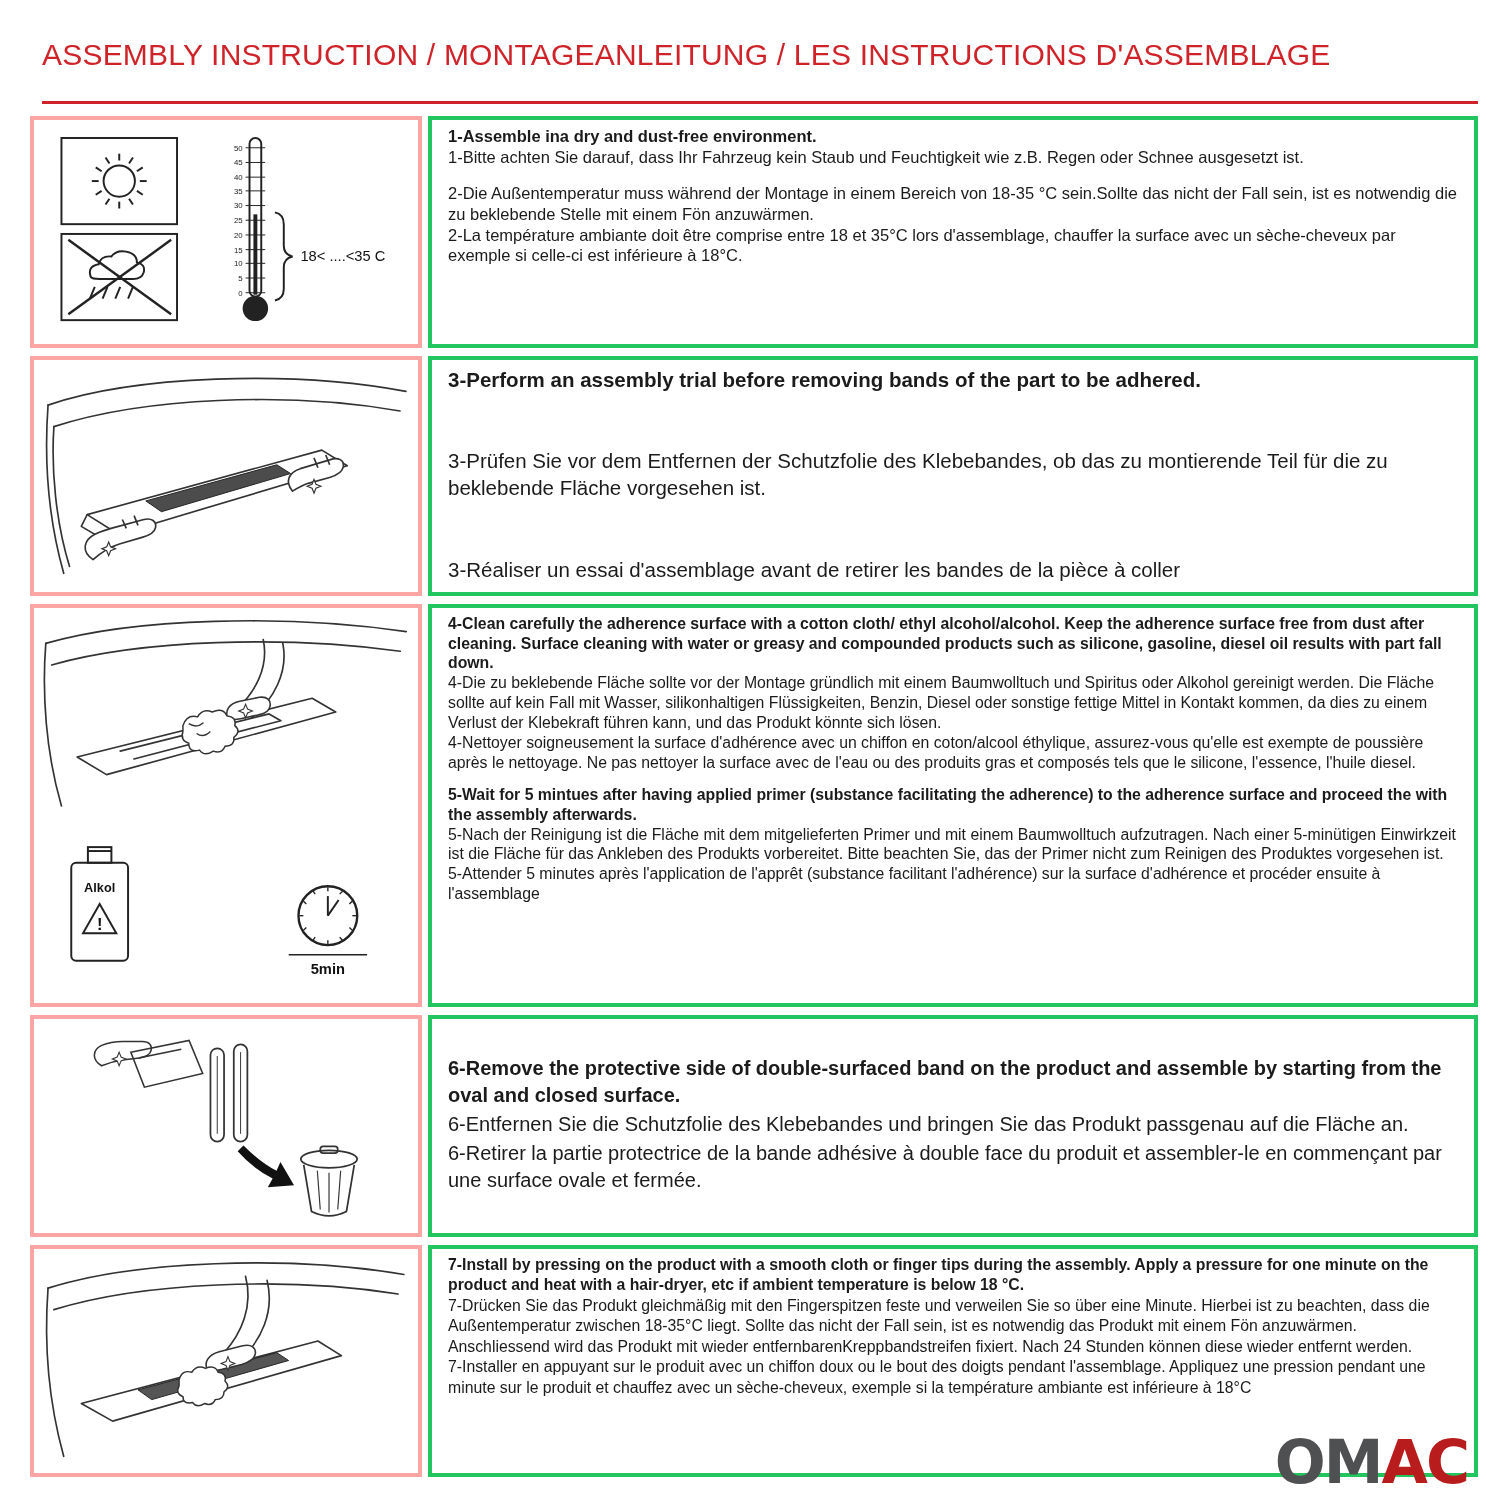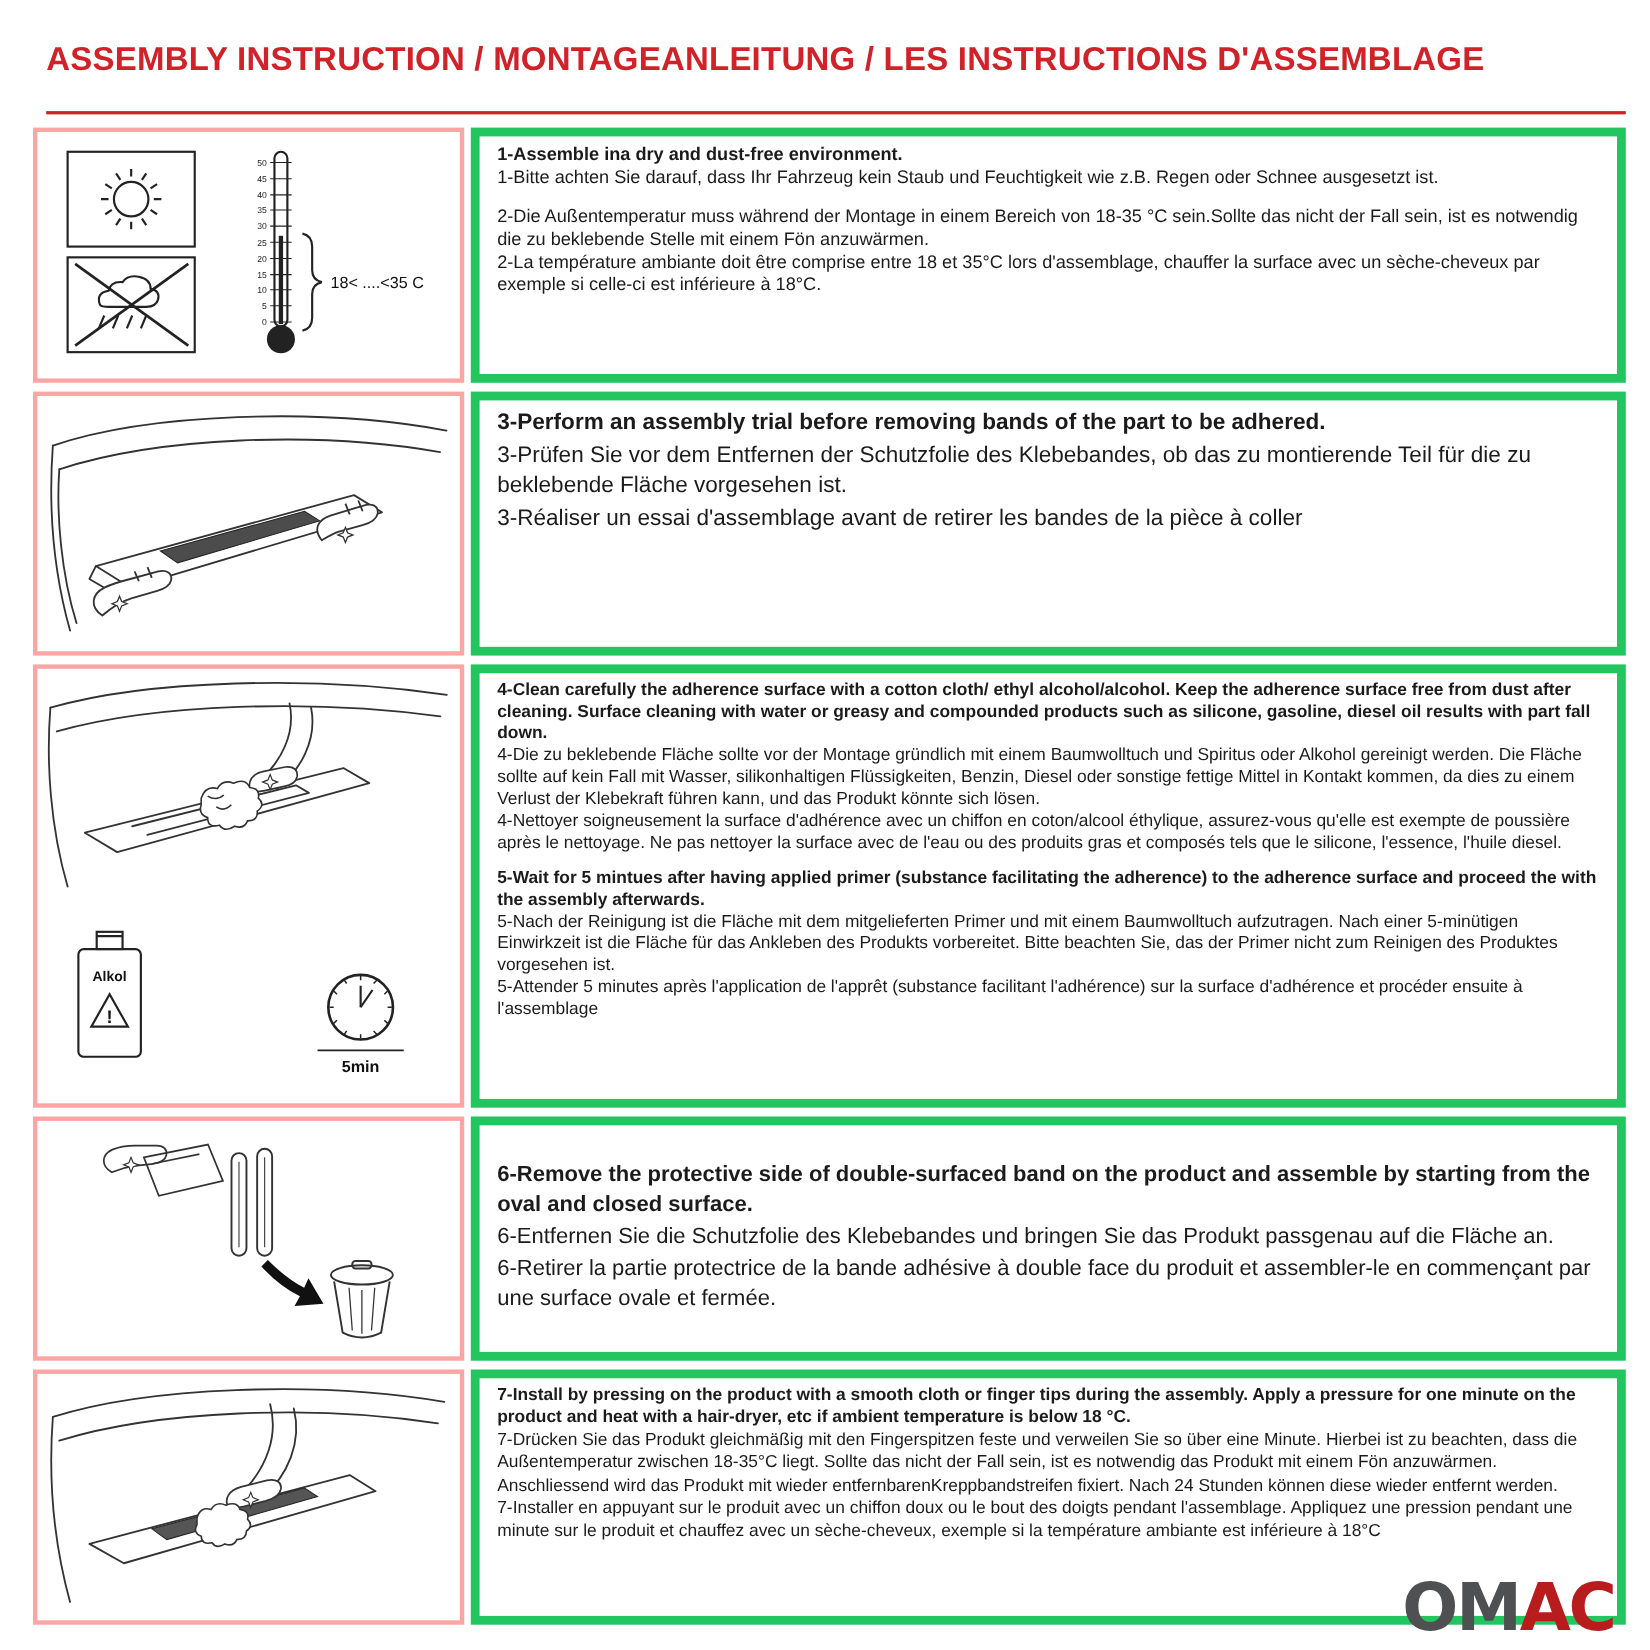--- a/index.html
+++ b/index.html
@@ -1,33 +1,33 @@
 <!DOCTYPE html>
 <html><head>
 <meta charset="utf-8">
 <style>
   html,body{margin:0;padding:0}
   body{width:1500px;height:1500px;background:#fff;color:#1b1b1b;
        font-family:"Liberation Sans",sans-serif;overflow:hidden}
   #page{position:relative;width:1500px;height:1500px;box-sizing:border-box;
         padding:8px 22px 0 30px}
-  .title{color:#cf2329;font-weight:700;font-size:30px;line-height:1.15;
+  .title{color:#cf2329;font-weight:400;font-size:30px;line-height:1.15;
          padding:10px 0 8px 12px;letter-spacing:.2px}
   .rule{height:3px;background:#cf2329;margin:0 0 12px 12px}
   .row{display:flex;gap:6px;margin-bottom:8px}
   .illus{flex:0 0 392px;border:4px solid #fca5a5;background:#fff;box-sizing:border-box;
          display:flex;align-items:center;justify-content:center;overflow:hidden}
-  .txt{flex:1;border:8px solid #22c55e;background:#fff;box-sizing:border-box;
+  .txt{flex:1;border:4px solid #22c55e;background:#fff;box-sizing:border-box;
        padding:6px 16px;overflow:hidden}
   .r1{height:232px}.r2{height:240px}.r3{height:403px}.r4{height:222px}.r5{height:232px}
   p{margin:0}
   .b{font-weight:bold}
   .gap{height:15px}
   .t1 p{font-size:16.5px;line-height:1.27}
-  .t2{display:flex;flex-direction:column;justify-content:flex-start}
+  .t2{display:flex;flex-direction:column;justify-content:space-between}
   .t2 p{font-size:20.5px;line-height:1.32;margin-bottom:3px}
   .t3 p{font-size:15.8px;line-height:1.26}
   .t3 .gap{height:12px}
   .t4{display:flex;flex-direction:column;justify-content:center}
   .t4 p{font-size:20px;line-height:1.32;margin-bottom:3px}
   .t5 p{font-size:15.8px;line-height:1.3}
   .footer{position:absolute;right:32px;bottom:8px}
   .logo{font-family:"DejaVu Sans",sans-serif;font-weight:800;font-size:60px;
         letter-spacing:-2px;line-height:1}
   .logo .g{color:#4f5052}

